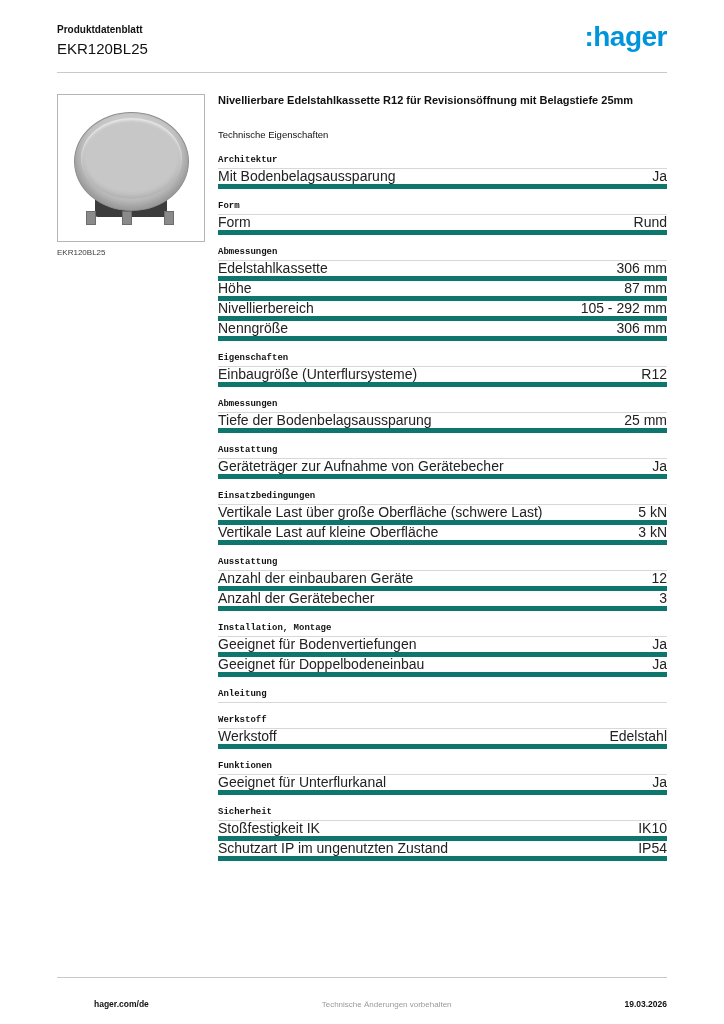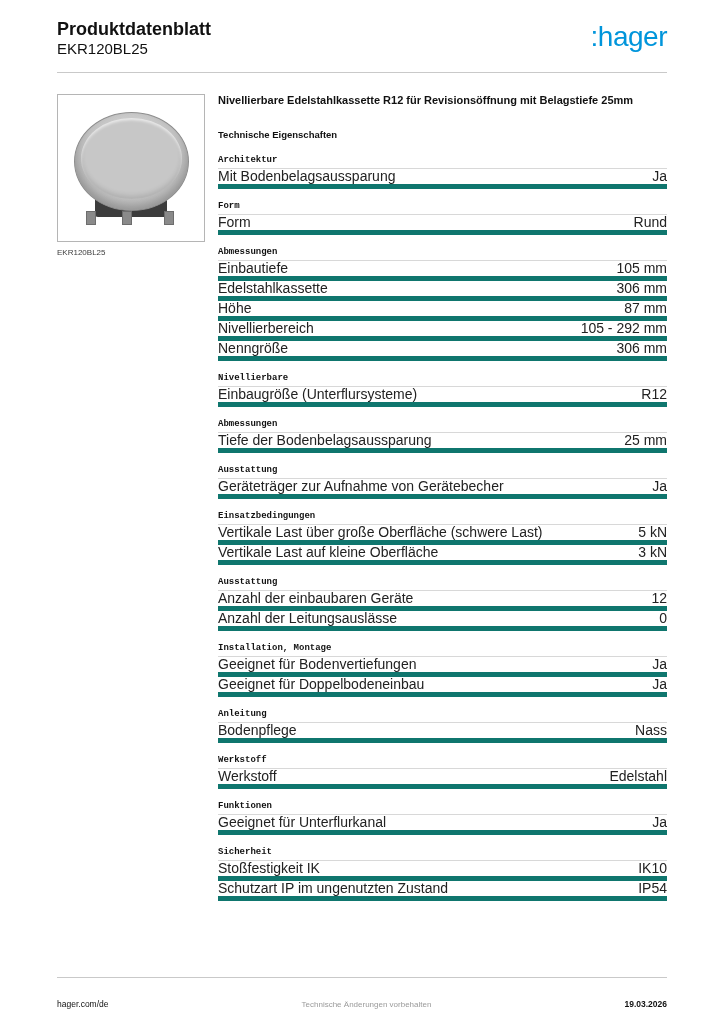--- a/index.html
+++ b/index.html
@@ -2,52 +2,52 @@
 <html><head>
 <meta charset="utf-8">
 <style>
   html,body{margin:0;padding:0;background:#e9e9e9;}
   .page{
     position:relative;width:724px;height:1024px;margin:0 auto;background:#ffffff;
     font-family:"Liberation Sans",sans-serif;color:#1a1a1a;overflow:hidden;
   }
   
   .header{position:absolute;top:20px;left:57px;right:57px;height:50px;}
-  .doc-title{font-size:18px;font-weight:bold;line-height:19px;color:#111;}
+  .doc-title{font-size:10px;font-weight:bold;line-height:19px;color:#111;}
   .doc-code{font-size:15px;font-weight:normal;line-height:19px;color:#111;}
-  .logo{position:absolute;top:0;right:0;font-size:28px;font-weight:normal;letter-spacing:-0.5px;color:#0095db;line-height:34px;}
+  .logo{position:absolute;top:0;right:0;font-size:28px;font-weight:bold;letter-spacing:-0.5px;color:#0095db;line-height:34px;}
   .header-rule{position:absolute;top:72px;left:57px;right:57px;border-top:1px solid #c9c9c9;}
   
   .main{position:absolute;top:94px;left:57px;right:57px;display:flex;gap:13px;align-items:flex-start;}
   .left-col{flex:0 0 148px;width:148px;}
   .image-box{position:relative;width:146px;height:146px;border:1px solid #b5b5b5;background:#fff;overflow:hidden;}
   .pi-base{position:absolute;left:37px;top:92px;width:72px;height:30px;background:#3c3c3c;border-radius:3px;}
   .pi-leg{position:absolute;width:8px;height:12px;background:#8a8a8a;border:1px solid #6d6d6d;top:116px;}
   .pi-leg-l{left:28px;}
   .pi-leg-m{left:64px;}
   .pi-leg-r{left:106px;}
   .pi-disc{position:absolute;left:16px;top:17px;width:113px;height:97px;border-radius:50%;
     background:radial-gradient(ellipse at 50% 32%, #d2d2d2 0%, #c3c3c3 55%, #a0a0a0 100%);
     border:1px solid #8d8d8d;box-shadow:inset 0 -5px 9px rgba(0,0,0,0.18);}
   .pi-disc::after{content:"";position:absolute;left:6px;top:5px;right:6px;bottom:11px;border-radius:50%;
     background:#c7c7c7;box-shadow:inset 0 2px 3px rgba(255,255,255,0.65), inset 0 -3px 5px rgba(0,0,0,0.12);}
   .image-caption{margin-top:6px;font-size:8px;color:#3d3d3d;}
   .right-col{flex:1;min-width:0;}
   .product-title{font-size:11px;font-weight:bold;line-height:13px;color:#111;}
-  .tech-heading{font-size:9.5px;font-weight:bold;margin-top:22px;color:#111;}
+  .tech-heading{font-size:9.5px;font-weight:normal;margin-top:22px;color:#111;}
   .spec-sections{margin-top:13px;}
   .spec-section{margin-bottom:10px;}
   .spec-heading{font-size:9px;font-weight:bold;line-height:10px;padding:2px 0 3px;border-bottom:1px solid #d8d8d8;color:#111;font-family:Liberation Mono, monospace;}
   .spec-row{display:flex;justify-content:space-between;align-items:baseline;font-size:14px;line-height:10px;padding:2px 0 3px;border-bottom:5px solid #0f766e;}
   .spec-label{color:#222;padding-right:8px;}
   .spec-value{color:#222;white-space:nowrap;}
   
   .footer{position:absolute;left:57px;right:57px;bottom:15px;border-top:1px solid #c9c9c9;padding-top:7px;
     display:flex;justify-content:space-between;align-items:baseline;}
-  .footer-left{font-size:8.5px;font-weight:normal;color:#111;text-decoration:none;}
+  .footer-left{font-size:8.5px;font-weight:bold;color:#111;text-decoration:none;margin-left:37px;}
   .footer-center{font-size:8px;color:#9a9a9a;}
   .footer-right{font-size:8.5px;font-weight:bold;color:#111;margin-top:14px;}
 </style>
 </head>
 <body>
 
 <div class="page">
 
   <div class="header">
     <div class="doc-title">Produktdatenblatt</div>
@@ -83,42 +83,38 @@
           <div class="spec-section">
             <div class="spec-heading">Form</div>
             <div class="spec-row">
               <span class="spec-label">Form</span>
               <span class="spec-value">Rund</span>
             </div>
           </div>
           <div class="spec-section">
             <div class="spec-heading">Abmessungen</div>
             <div class="spec-row">
-              <span class="spec-label">Einbautiefe</span>
-              <span class="spec-value">105 mm</span>
-            </div>
-            <div class="spec-row">
               <span class="spec-label">Edelstahlkassette</span>
               <span class="spec-value">306 mm</span>
             </div>
             <div class="spec-row">
               <span class="spec-label">Höhe</span>
               <span class="spec-value">87 mm</span>
             </div>
             <div class="spec-row">
               <span class="spec-label">Nivellierbereich</span>
               <span class="spec-value">105 - 292 mm</span>
             </div>
             <div class="spec-row">
               <span class="spec-label">Nenngröße</span>
               <span class="spec-value">306 mm</span>
             </div>
           </div>
           <div class="spec-section">
-            <div class="spec-heading">Nivellierbare</div>
+            <div class="spec-heading">Eigenschaften</div>
             <div class="spec-row">
               <span class="spec-label">Einbaugröße (Unterflursysteme)</span>
               <span class="spec-value">R12</span>
             </div>
           </div>
           <div class="spec-section">
             <div class="spec-heading">Abmessungen</div>
             <div class="spec-row">
               <span class="spec-label">Tiefe der Bodenbelagsaussparung</span>
               <span class="spec-value">25 mm</span>
@@ -142,41 +138,37 @@
               <span class="spec-value">3 kN</span>
             </div>
           </div>
           <div class="spec-section">
             <div class="spec-heading">Ausstattung</div>
             <div class="spec-row">
               <span class="spec-label">Anzahl der einbaubaren Geräte</span>
               <span class="spec-value">12</span>
             </div>
             <div class="spec-row">
-              <span class="spec-label">Anzahl der Leitungsauslässe</span>
-              <span class="spec-value">0</span>
+              <span class="spec-label">Anzahl der Gerätebecher</span>
+              <span class="spec-value">3</span>
             </div>
           </div>
           <div class="spec-section">
             <div class="spec-heading">Installation, Montage</div>
             <div class="spec-row">
               <span class="spec-label">Geeignet für Bodenvertiefungen</span>
               <span class="spec-value">Ja</span>
             </div>
             <div class="spec-row">
               <span class="spec-label">Geeignet für Doppelbodeneinbau</span>
               <span class="spec-value">Ja</span>
             </div>
           </div>
           <div class="spec-section">
             <div class="spec-heading">Anleitung</div>
-            <div class="spec-row">
-              <span class="spec-label">Bodenpflege</span>
-              <span class="spec-value">Nass</span>
-            </div>
           </div>
           <div class="spec-section">
             <div class="spec-heading">Werkstoff</div>
             <div class="spec-row">
               <span class="spec-label">Werkstoff</span>
               <span class="spec-value">Edelstahl</span>
             </div>
           </div>
           <div class="spec-section">
             <div class="spec-heading">Funktionen</div>

